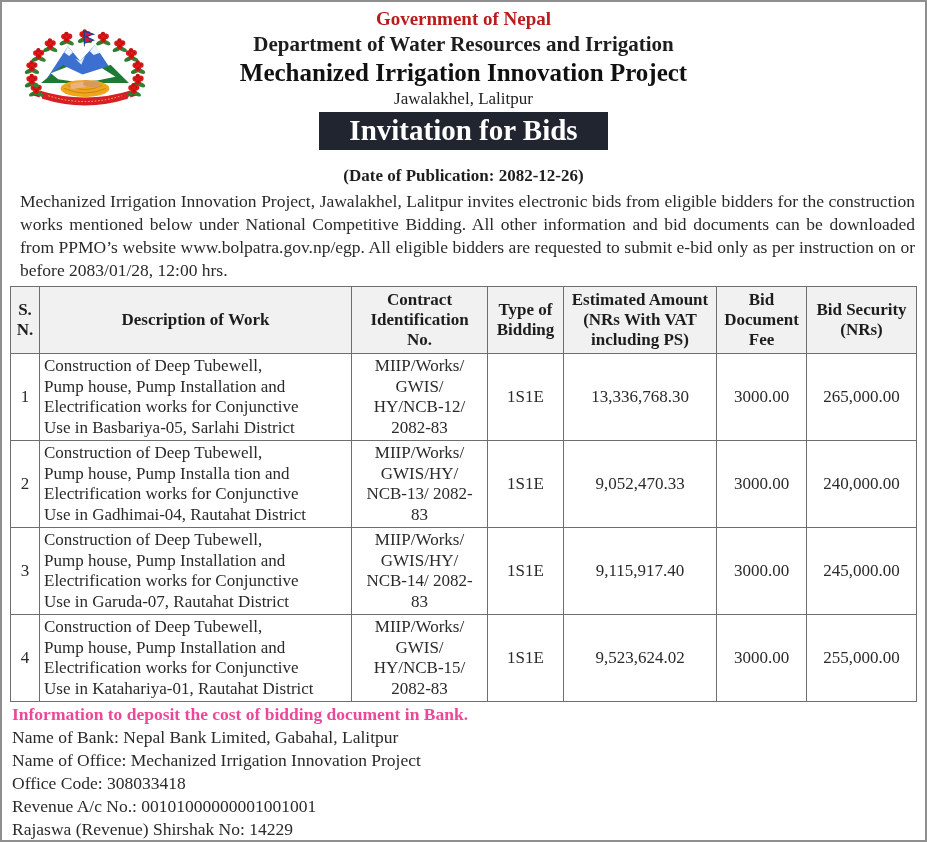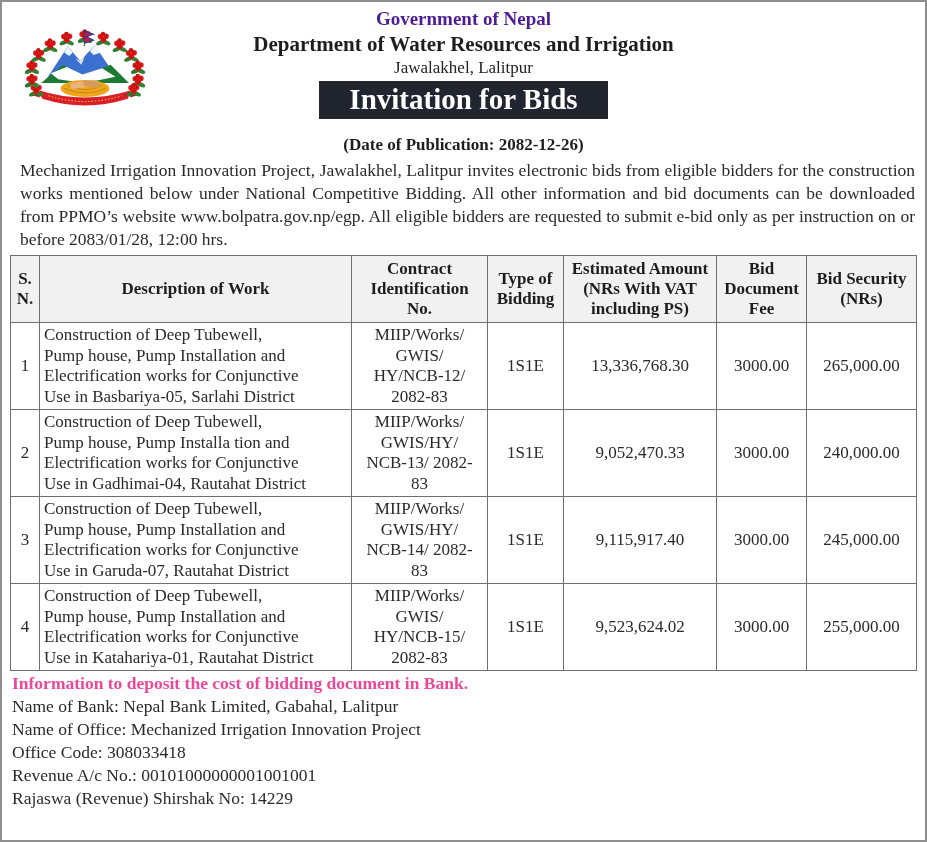--- a/index.html
+++ b/index.html
@@ -4,21 +4,21 @@
 <style>
   * { margin:0; padding:0; box-sizing:border-box; }
   html,body { background:#fff; }
   .page {
     width:927px; height:842px; position:relative; overflow:hidden;
     background:#ffffff; border:2px solid #8f8f8f;
     font-family:"Liberation Serif","DejaVu Serif",serif; color:#222;
   }
   .header { text-align:center; padding-top:5px; position:relative; }
   .emblem { position:absolute; left:22px; top:8px; width:122px; height:127px; }
-  .h-gov   { font-size:19px; font-weight:bold; line-height:24px; color:#4c1d95; }
+  .h-gov   { font-size:19px; font-weight:bold; line-height:24px; color:#b91c1c; }
   .h-min   { font-size:21px; font-weight:bold; line-height:26px; color:#1d1d1d; }
   .h-dep   { font-size:21px; font-weight:bold; line-height:26px; color:#1d1d1d; }
   .h-proj  { font-size:25px; font-weight:bold; line-height:31px; color:#111; }
   .h-loc   { font-size:17px; line-height:21px; color:#222; }
   .banner-wrap { margin-top:3px; }
   .banner {
     display:inline-block; background:#20252f; color:#fff;
     font-size:29px; font-weight:bold; line-height:34px; padding:1px 30px 3px 30px;
   }
   .pubdate { font-size:17px; font-weight:bold; line-height:23px; margin-top:14px; color:#1d1d1d; }
@@ -101,20 +101,21 @@
       <use href="#flw" transform="translate(180,98)"></use>
 
       <g transform="translate(99,0)">
         <line x1="0" y1="2" x2="0" y2="28" stroke="#444" stroke-width="1.6"></line>
         <path d="M0 3 L15 8 L2.5 12 L15 18 L0 23 Z" fill="#dc143c" stroke="#1a3e8c" stroke-width="1.8"></path>
       </g>
     </svg>
 
     <div class="h-gov">Government of Nepal</div>
     <div class="h-dep">Department of Water Resources and Irrigation</div>
+    <div class="h-proj">Mechanized Irrigation Innovation Project</div>
     <div class="h-loc">Jawalakhel, Lalitpur</div>
     <div class="banner-wrap">
       <span class="banner">Invitation for Bids</span>
     </div>
     <div class="pubdate">(Date of Publication: 2082-12-26)</div>
   </div>
 
   <p class="intro">Mechanized Irrigation Innovation Project, Jawalakhel, Lalitpur invites electronic bids from eligible bidders for the construction works mentioned below under National Competitive Bidding. All other information and bid documents can be downloaded from PPMO’s website www.bolpatra.gov.np/egp. All eligible bidders are requested to submit e-bid only as per instruction on or before 2083/01/28, 12:00 hrs.</p>
 
   <table class="bids">

